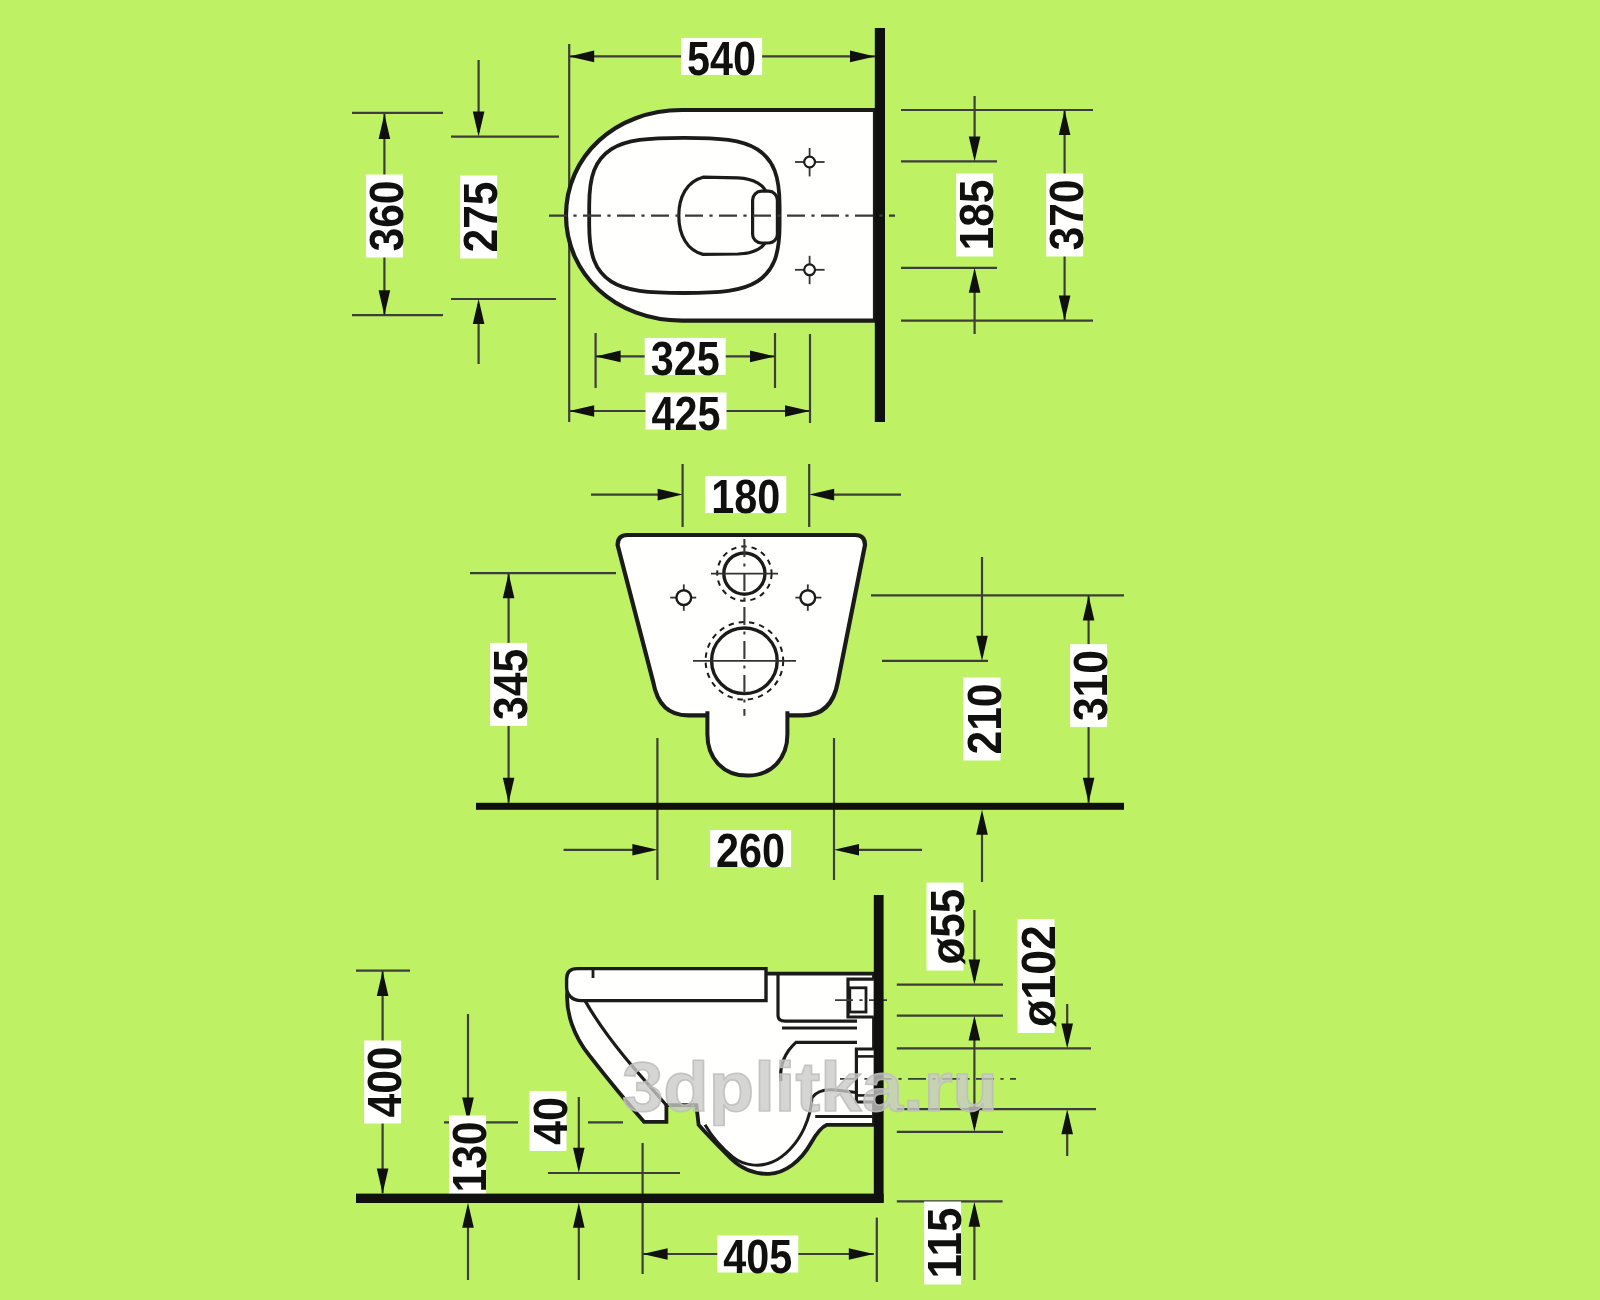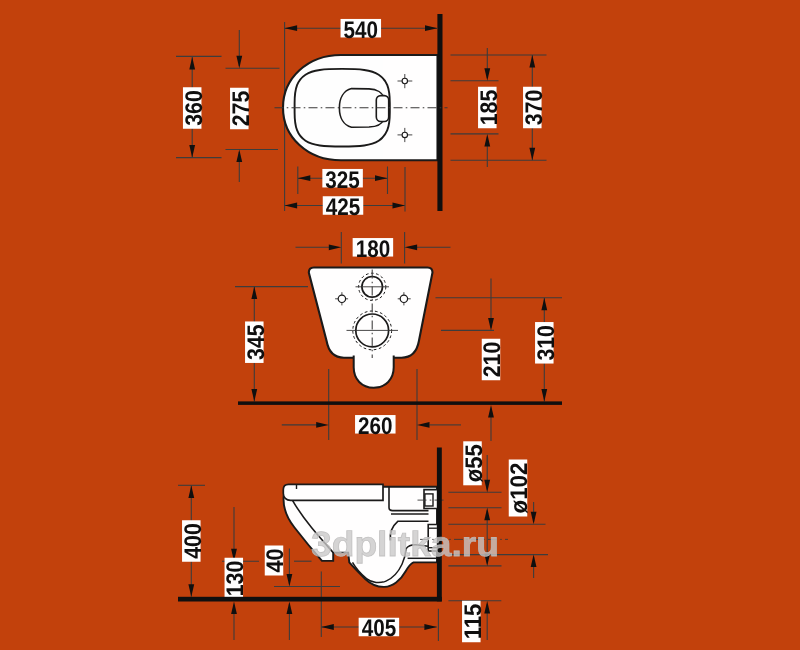--- a/index.html
+++ b/index.html
@@ -1,16 +1,16 @@
 <!DOCTYPE html>
 <html><head>
 <meta charset="utf-8">
 <style>
   html,body{margin:0;padding:0;background:#ffffff;}
-  #page{width:800px;height:650px;background:#c2410c;position:relative;overflow:hidden;}
+  #page{width:800px;height:650px;background:#bef264;position:relative;overflow:hidden;}
   #page svg{opacity:0.999;transform:translateZ(0);}
   svg text{font-family:"Liberation Sans",sans-serif;font-weight:bold;fill:#101010;text-rendering:geometricPrecision;}
 </style>
 </head>
 <body>
 
 <div id="page">
 <svg width="800" height="650" viewBox="0 0 800 650">
 
 <line x1="284.6" y1="22" x2="284.6" y2="211" stroke="#3d3d3d" stroke-width="1.1"></line>

